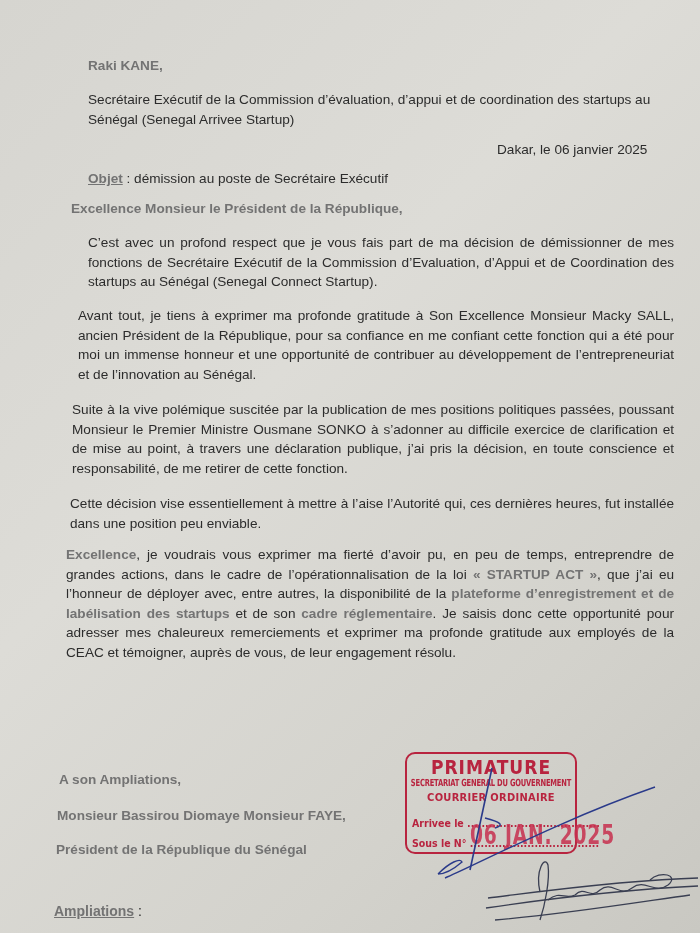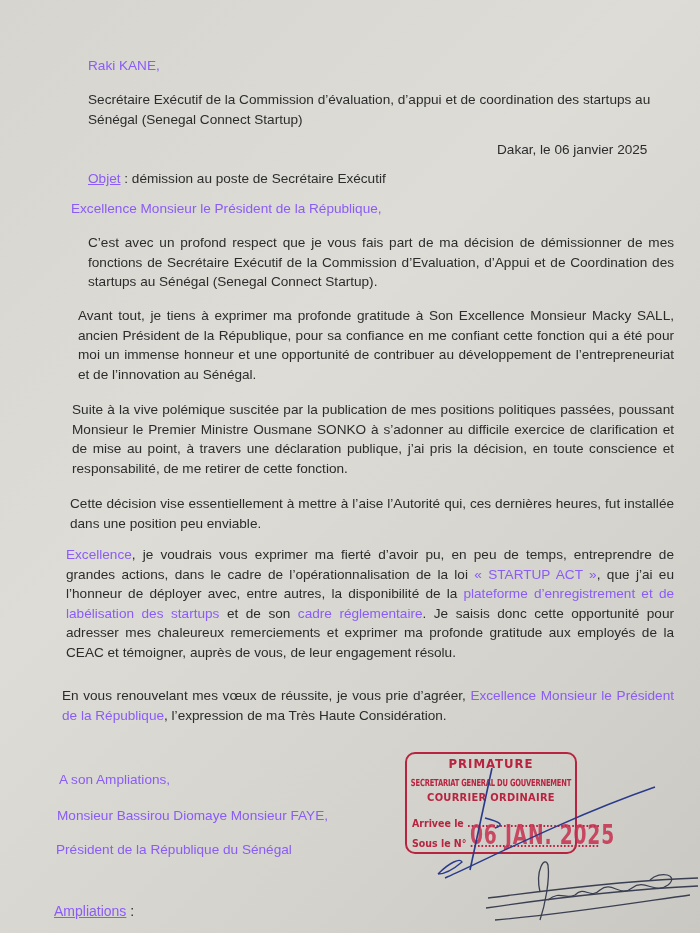--- a/index.html
+++ b/index.html
@@ -7,49 +7,49 @@
     width:700px; height:933px; overflow:hidden;
     background: linear-gradient(135deg, #d6d5d0 0%, #dddcd7 40%, #d3d2cc 75%, #c9c8c2 100%);
     font-family: "Liberation Sans", "DejaVu Sans", sans-serif;
     color:#2a2a2a;
     position:relative;
   }
   .page { position:absolute; left:0; top:0; width:700px; height:933px; }
   .abs { position:absolute; }
   .txt { font-size:13.6px; line-height:19.5px; color:#2c2c2c; }
   .just { text-align:justify; text-align-last:left; }
-  b, .bold { font-weight:normal; color:#8b5cf6; }
+  b, .bold { font-weight:bold; color:#737373; }
   .u { text-decoration:underline; }
   .stamp {
     position:absolute; left:405px; top:752px; width:172px; height:102px;
     border:2.5px solid #b8243f; border-radius:10px; color:#b8243f;
     font-family:"DejaVu Sans Condensed","DejaVu Sans",sans-serif;
     box-sizing:border-box;
   }
-  .stamp .t1 { position:absolute; left:0; right:0; top:2px; text-align:center; font-weight:bold; font-size:13px; letter-spacing:1px; }
+  .stamp .t1 { position:absolute; left:0; right:0; top:2px; text-align:center; font-weight:bold; font-size:19px; letter-spacing:1px; }
   .stamp .t2 { position:absolute; left:2px; right:2px; top:24px; text-align:center; font-weight:bold; font-size:7.5px; transform:scaleY(1.3); letter-spacing:-0.2px; white-space:nowrap; }
   .stamp .t3 { position:absolute; left:0; right:0; top:37px; text-align:center; font-weight:bold; font-size:11px; letter-spacing:0.3px; }
   .stamp .t4, .stamp .t5 { position:absolute; left:5px; font-size:10.5px; font-weight:bold; white-space:nowrap; }
   .stamp .t4 { top:63px; }
   .stamp .t5 { top:83px; }
   .stamp-date {
     position:absolute; left:470px; top:820px; color:#c7304f; opacity:0.85;
     font-family:"DejaVu Sans Condensed","DejaVu Sans",sans-serif; font-weight:bold;
     font-size:26px; transform:scaleX(0.8); transform-origin:left; letter-spacing:1px; white-space:nowrap;
   }
   svg.ink { position:absolute; left:0; top:0; pointer-events:none; }
 </style>
 </head>
 <body>
 
 <div class="page">
 
   <div class="abs txt bold" style="left:88px; top:56px;">Raki KANE,</div>
 
-  <div class="abs txt" style="left:88px; top:90px; width:590px;">Secrétaire Exécutif de la Commission d’évaluation, d’appui et de coordination des startups au Sénégal (Senegal Connect Startup)</div>
+  <div class="abs txt" style="left:88px; top:90px; width:590px;">Secrétaire Exécutif de la Commission d’évaluation, d’appui et de coordination des startups au Sénégal (Senegal Arrivee Startup)</div>
 
   <div class="abs txt" style="left:497px; top:140px;">Dakar, le 06 janvier 2025</div>
 
   <div class="abs txt" style="left:88px; top:169px;">
     <span class="bold u">Objet</span><span> : </span><span>démission au poste de Secrétaire Exécutif</span>
   </div>
 
   <div class="abs txt bold" style="left:71px; top:199px;">Excellence Monsieur le Président de la République,</div>
 
   <div class="abs txt just" style="left:88px; top:233px; width:586px;">C’est avec un profond respect que je vous fais part de ma décision de démissionner de mes fonctions de Secrétaire Exécutif de la Commission d’Evaluation, d’Appui et de Coordination des startups au Sénégal (Senegal Connect Startup).</div>
@@ -57,23 +57,20 @@
   <div class="abs txt just" style="left:78px; top:306px; width:596px;">Avant tout, je tiens à exprimer ma profonde gratitude à Son Excellence Monsieur Macky SALL, ancien Président de la République, pour sa confiance en me confiant cette fonction qui a été pour moi un immense honneur et une opportunité de contribuer au développement de l’entrepreneuriat et de l’innovation au Sénégal.</div>
 
   <div class="abs txt just" style="left:72px; top:400px; width:602px;">Suite à la vive polémique suscitée par la publication de mes positions politiques passées, poussant Monsieur le Premier Ministre Ousmane SONKO à s’adonner au difficile exercice de clarification et de mise au point, à travers une déclaration publique, j’ai pris la décision, en toute conscience et responsabilité, de me retirer de cette fonction.</div>
 
   <div class="abs txt just" style="left:70px; top:494px; width:604px;">Cette décision vise essentiellement à mettre à l’aise l’Autorité qui, ces dernières heures, fut installée dans une position peu enviable.</div>
 
   <div class="abs txt just" style="left:66px; top:545px; width:608px;">
     <span class="bold">Excellence</span><span>, je voudrais vous exprimer ma fierté d’avoir pu, en peu de temps, entreprendre de grandes actions, dans le cadre de l’opérationnalisation de la loi </span><span class="bold">« STARTUP ACT »</span><span>, que j’ai eu l’honneur de déployer avec, entre autres, la disponibilité de la </span><span class="bold">plateforme d’enregistrement et de labélisation des startups</span><span> et de son </span><span class="bold">cadre réglementaire</span><span>. Je saisis donc cette opportunité pour adresser mes chaleureux remerciements et exprimer ma profonde gratitude aux employés de la CEAC et témoigner, auprès de vous, de leur engagement résolu.</span>
   </div>
 
-  <div class="abs txt just" style="left:62px; top:686px; width:612px;">
-    <span>En vous renouvelant mes vœux de réussite, je vous prie d’agréer, </span><span class="bold">Excellence Monsieur le Président de la République</span><span>, l’expression de ma Très Haute Considération.</span>
-  </div>
 
   <div class="abs txt bold" style="left:59px; top:770px;">A son Ampliations,</div>
   <div class="abs txt bold" style="left:57px; top:806px;">Monsieur Bassirou Diomaye Monsieur FAYE,</div>
   <div class="abs txt bold" style="left:56px; top:840px;">Président de la République du Sénégal</div>
 
   <div class="abs" style="left:54px; top:903px; font-size:14px;">
     <span class="bold u">Ampliations</span><span> :</span>
   </div>
 
   <div class="stamp">

